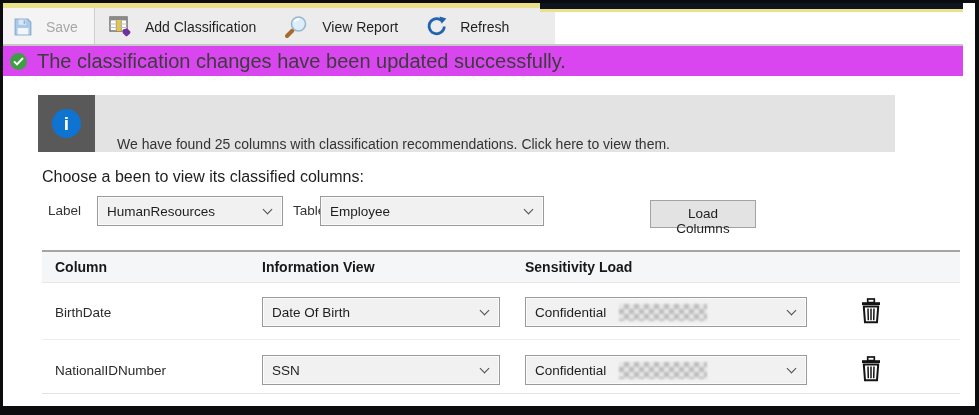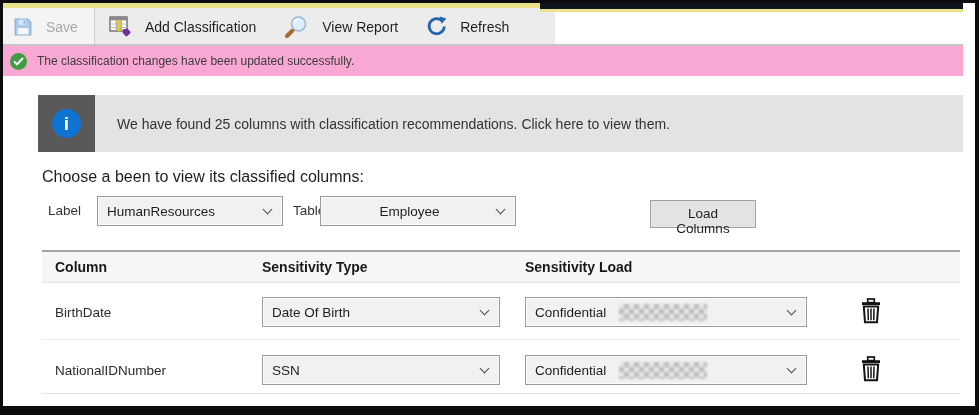--- a/index.html
+++ b/index.html
@@ -32,41 +32,41 @@
   .tb-btn { display:flex; align-items:center; gap:13px; height:100%; padding:12px 14px; cursor:default; }
   .tb-btn .lbl { white-space:nowrap; }
   .tb-save { background:#f4f4f4; padding-left:10px; padding-right:16px; }
   .tb-save .lbl { color:#a8a8a8; }
   .tb-sep { width:1px; height:37px; background:#cfcfcf; }
   .icon-box { display:inline-flex; align-items:center; justify-content:center; }
 
   
   .status-bar {
     position:absolute; left:3px; top:46px; width:960px; height:30px;
-    background:#f9a8d4; display:flex; align-items:center; gap:10px;
-    padding-left:7px; font-size:12px; color:#3c3c3c;
+    background:#d946ef; display:flex; align-items:center; gap:10px;
+    padding-left:7px; font-size:20px; color:#3c3c3c;
   }
   .check-circle {
     width:17px; height:17px; border-radius:50%; background:#3f9e43;
     display:flex; align-items:center; justify-content:center; flex:none;
   }
 
   
   .info-tile {
     position:absolute; left:38px; top:95px; width:57px; height:57px;
     background:#595959; display:flex; align-items:center; justify-content:center;
   }
   .info-circle {
     width:29px; height:29px; border-radius:50%; background:#0f73d2;
     color:#fff; font-weight:bold; font-size:19px;
     display:flex; align-items:center; justify-content:center;
   }
   .info-banner {
-    position:absolute; left:95px; top:95px; width:868px; height:57px;
-    background:#e3e3e3; display:flex; align-items:center;
+    position:absolute; left:95px; top:95px; width:800px; height:57px;
+    background:#e3e3e3; display:flex; align-items:flex-end;
     padding-left:22px; font-size:14px; color:#333; cursor:pointer;
   }
 
   
   .choose-heading { position:absolute; left:42px; top:168px; font-size:16px; color:#1e1e1e; }
   .fld-label { position:absolute; font-size:13.5px; color:#333; }
   .dropdown {
     position:absolute; height:30px; background:#f1f1f1;
     border:1px solid #9a9a9a; box-shadow: inset 0 0 0 1px #fbfbfb;
     display:flex; align-items:center; padding:0 26px 0 9px;
@@ -182,31 +182,31 @@
 
   <div class="choose-heading">Choose a been to view its classified columns:</div>
 
   <div class="fld-label" style="left:48px; top:203px;">Label</div>
   <div class="dropdown" style="left:97px; top:196px; width:186px;">
     <span>HumanResources</span>
     <span class="chev"></span>
   </div>
 
   <div class="fld-label" style="left:293px; top:203px;">Table</div>
-  <div class="dropdown" style="left:320px; top:196px; width:196px;justify-content:center;">
+  <div class="dropdown" style="left:320px; top:196px; width:224px;">
     <span>Employee</span>
     <span class="chev"></span>
   </div>
 
   <button class="btn" style="left:650px; top:200px; width:106px; height:28px;">Load Columns</button>
 
   <div class="tbl-topline"></div>
   <div class="tbl-headbg"></div>
   <div class="th" style="left:55px; top:259px;">Column</div>
-  <div class="th" style="left:262px; top:259px;">Sensitivity Type</div>
+  <div class="th" style="left:262px; top:259px;">Information View</div>
   <div class="th" style="left:525px; top:259px;">Sensitivity Load</div>
   <div class="tbl-headline"></div>
 
   <div class="cell-text" style="left:55px; top:305px;">BirthDate</div>
   <div class="dropdown" style="left:262px; top:297px; width:238px;">
     <span>Date Of Birth</span>
     <span class="chev"></span>
   </div>
   <div class="dropdown" style="left:525px; top:297px; width:282px;">
     <span>Confidential</span>

